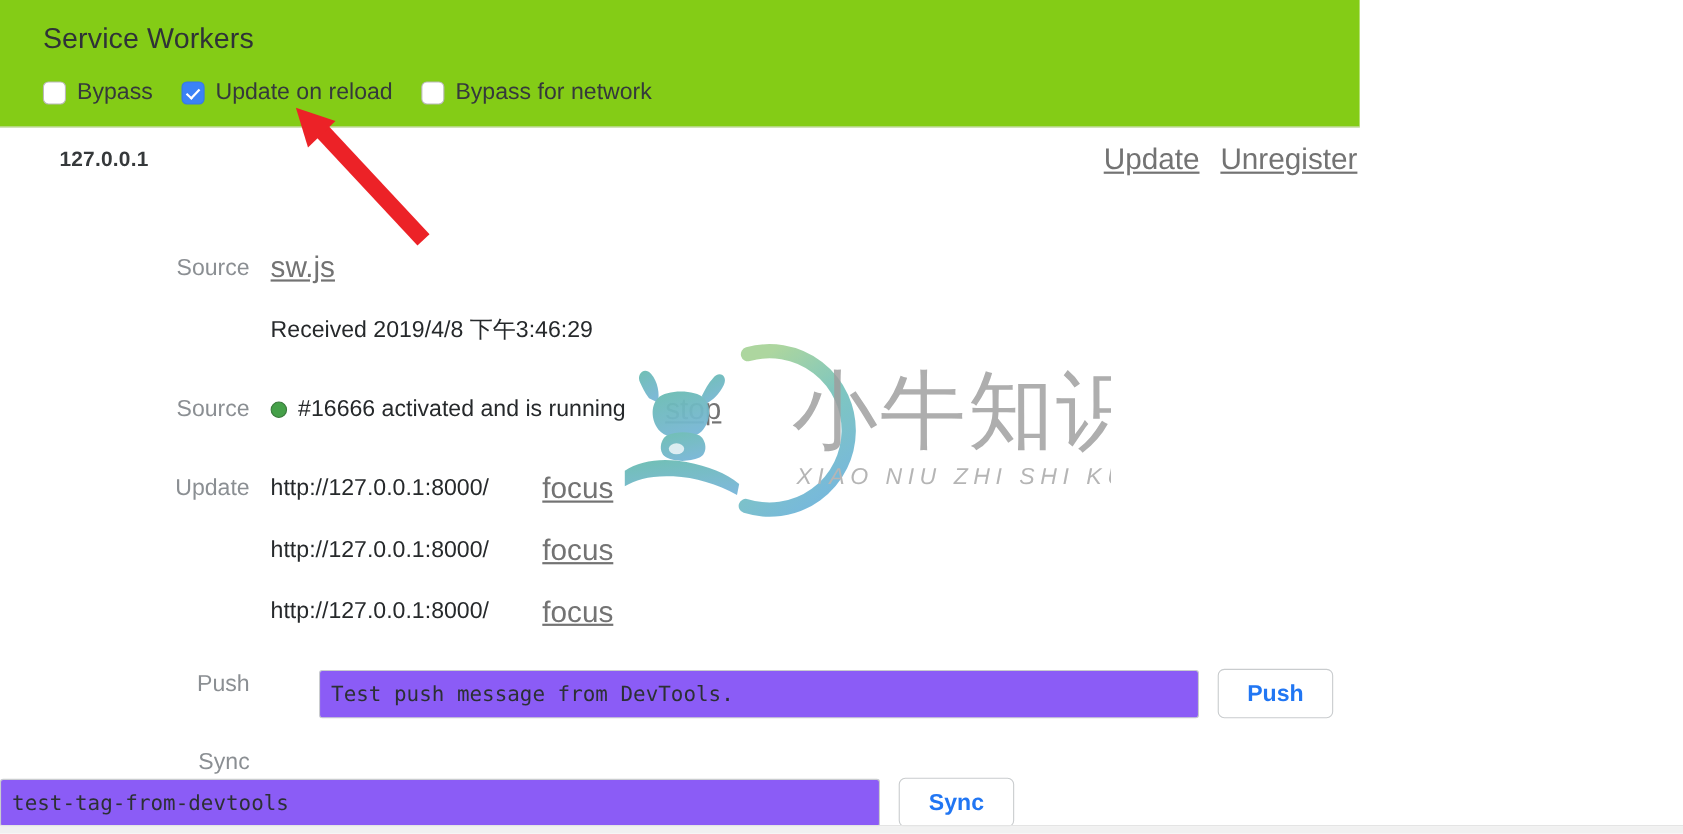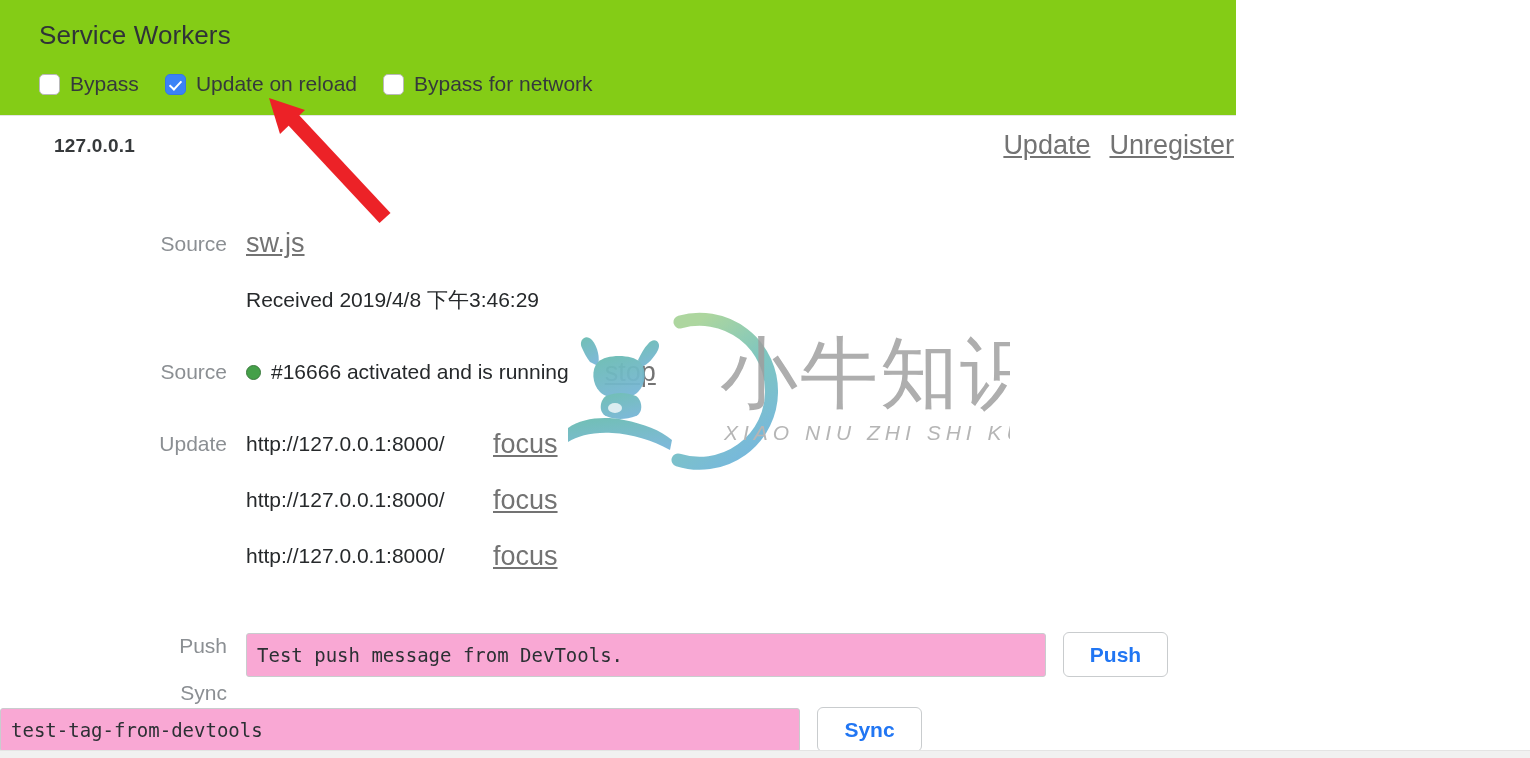--- a/index.html
+++ b/index.html
@@ -158,21 +158,21 @@
     display: flex;
     align-items: center;
   }
 
   .row-source   { position: absolute; left: 0; top: 114px; width: 100%; }
   .row-received { position: absolute; left: 0; top: 170px; width: 100%; }
   .row-status   { position: absolute; left: 0; top: 242px; width: 100%; }
   .row-client-0 { position: absolute; left: 0; top: 314px; width: 100%; }
   .row-client-1 { position: absolute; left: 0; top: 370px; width: 100%; }
   .row-client-2 { position: absolute; left: 0; top: 426px; width: 100%; }
-  .row-push     { position: absolute; left: 0; top: 516px; width: 100%; }
+  .row-push     { position: absolute; left: 0; top: 492px; width: 100%; gap: 44px; }
   .row-sync     { position: absolute; left: 0; top: 563px; width: 100%; flex-direction: column; }
 
   .status-dot {
     width: 15px;
     height: 15px;
     border-radius: 50%;
     background: #45a049;
     border: 1px solid #3b7a3e;
     display: inline-block;
     margin-right: 10px;
@@ -188,21 +188,21 @@
 
   .io-input {
     width: 800px;
     height: 44px;
     border: 1px solid #c9ccce;
     border-radius: 3px;
     padding: 0 10px;
     font-family: "DejaVu Sans Mono", monospace;
     font-size: 19px;
     color: #2c3034;
-    background: #f9a8d4;
+    background: #8b5cf6;
     outline: none;
   }
 
   .io-button {
     margin-left: 17px;
     min-width: 105px;
     height: 45px;
     border: 1px solid #c9ccce;
     border-radius: 6px;
     background: #ffffff;

